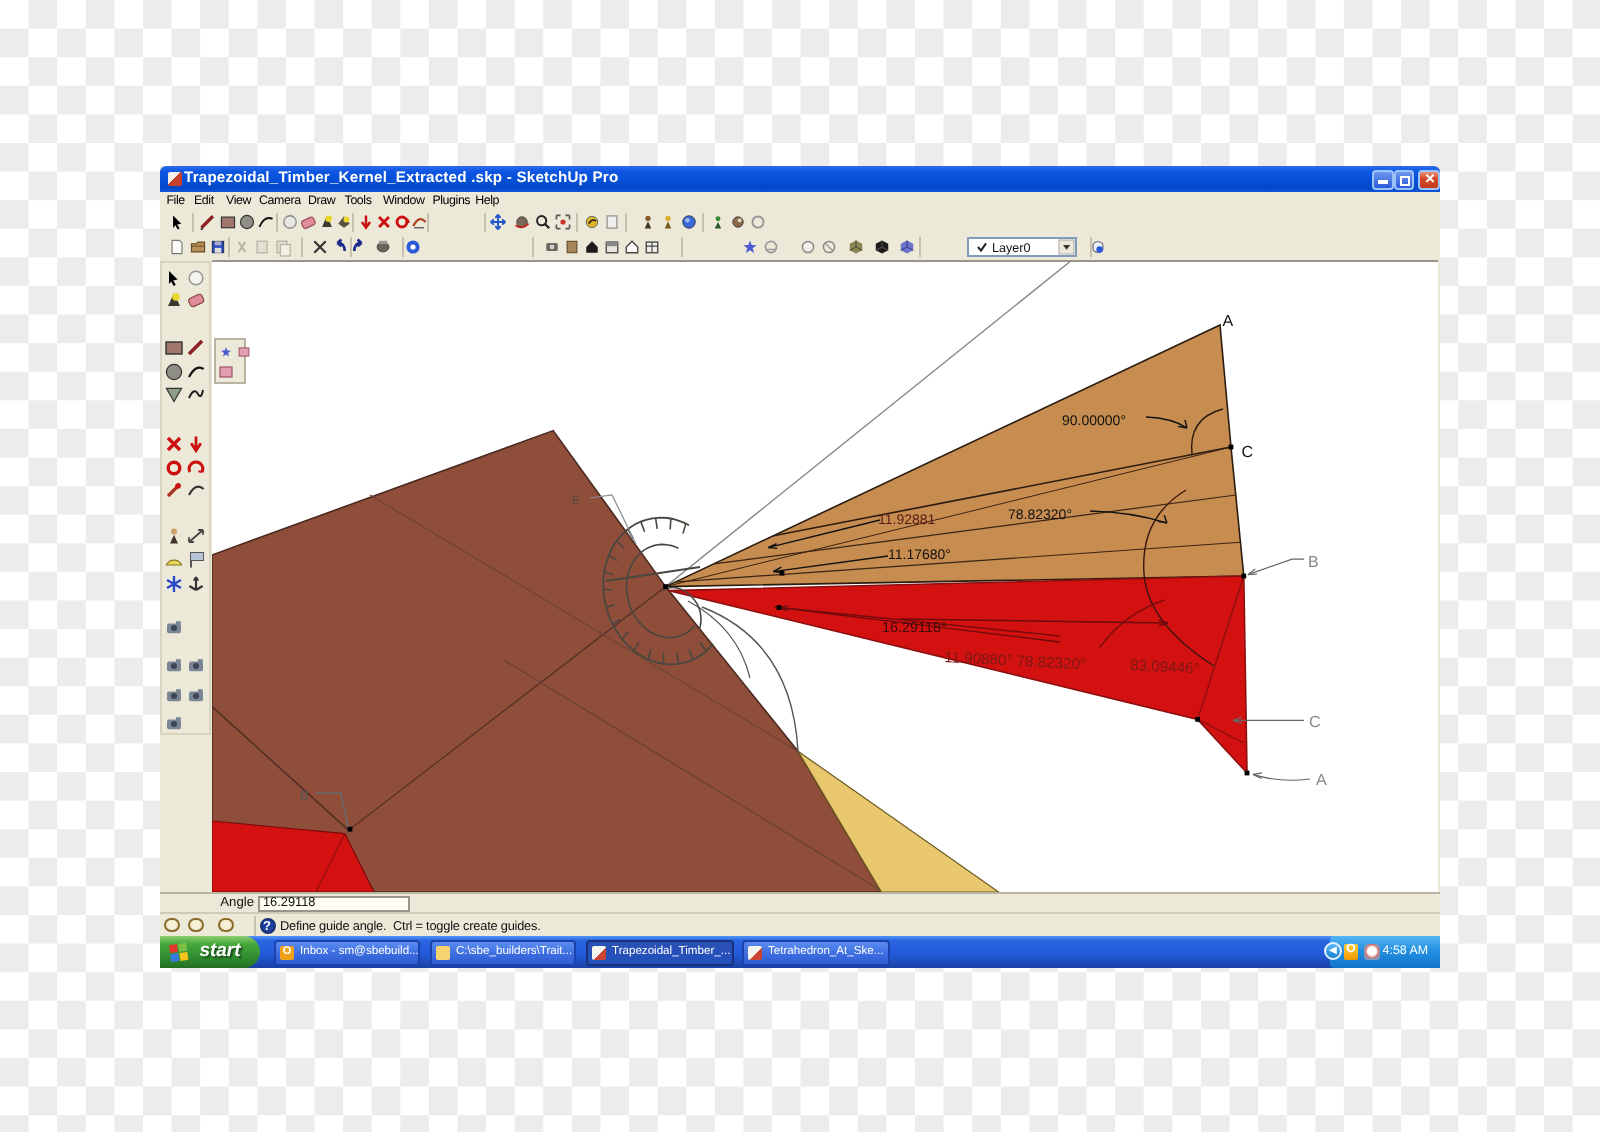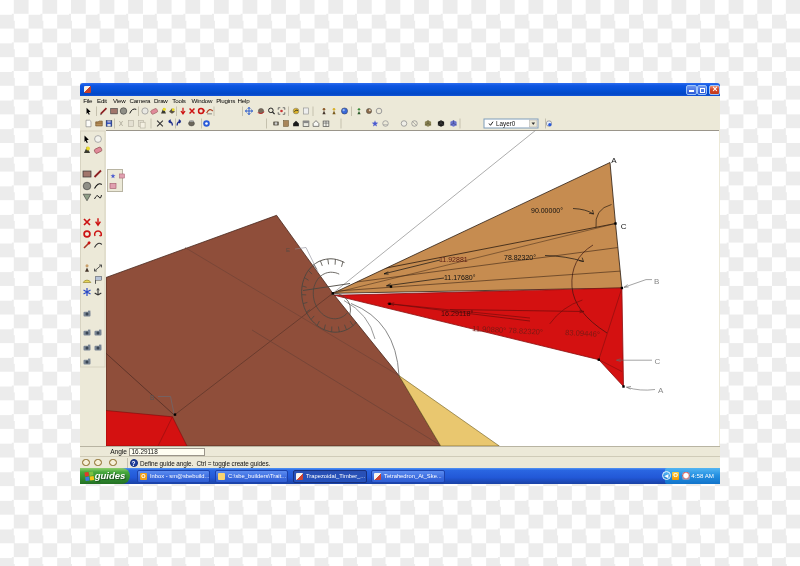--- a/index.html
+++ b/index.html
@@ -37,20 +37,21 @@
 .ticn{position:absolute;left:2px;top:2.5px;width:7px;height:7px;border-radius:1px}
 #tray{position:absolute;right:0;top:0;width:55px;height:16px;background:linear-gradient(180deg,#53b5f2 0%,#2591e2 45%,#1173ca 100%);border-radius:2px 0 0 2px}
 #tray .time{position:absolute;right:6px;top:4.4px;color:#fff;font-size:6.2px}
 #chev{position:absolute;left:-3px;top:2.5px;width:9px;height:9px;border-radius:50%;background:linear-gradient(180deg,#5ab8f5,#1a7fd4);border:1px solid #e8f4fc;color:#fff;font-size:7px;line-height:8.5px;text-align:center;font-weight:bold}
 .trayic{position:absolute;top:4px;width:8px;height:8px;border-radius:1px}
 </style></head>
 <body>
 <div id="win">
   <div id="title" class="abs">
       <div id="ticon"></div>
+      <span class="txt">Trapezoidal_Timber_Kernel_Extracted .skp - SketchUp Pro</span>
     <div id="bmin" class="tb">
         <span style="left:2px;top:4.5px;width:5px;height:1.6px;background:#fff;display:block"></span>
       </div>
     <div id="bmax" class="tb">
         <span style="left:2px;top:2px;width:5.5px;height:5.5px;border:1.3px solid #fff;display:block"></span>
       </div>
     <div id="bclose" class="tb">
         <span style="left:0;top:-1.2px;width:10px;text-align:center;font-size:8.5px;display:block">×</span>
       </div>
   </div>
@@ -476,21 +477,21 @@
     <div class="txt">Define guide angle.&nbsp; Ctrl = toggle create guides.</div>
   </div>
   <div id="taskbar" class="abs">
     <div id="startbtn"><svg width="11" height="11" style="position:absolute;left:4px;top:2.5px">
           <g transform="rotate(-8 5 5)">
             <rect x="1" y="1" width="4" height="4" fill="#e23a2a"></rect>
             <rect x="5.6" y="1" width="4" height="4" fill="#7ac142"></rect>
             <rect x="1" y="5.6" width="4" height="4" fill="#3a7ae0"></rect>
             <rect x="5.6" y="5.6" width="4" height="4" fill="#f5c518"></rect>
           </g>
-        </svg><span style="margin-left:10px">guides</span></div>
+        </svg><span style="margin-left:10px">start</span></div>
     <div class="tbtn" style="left:57px;width:73px"><div class="ticn" style="background:#f0a018;color:#fff;font-size:5.5px;line-height:7px;text-align:center;font-weight:bold">O</div>Inbox - sm@sbebuild...</div>
     <div class="tbtn" style="left:135px;width:73px"><div class="ticn" style="background:#f8d470"></div>C:\sbe_builders\Trait...</div>
     <div class="tbtn active" style="left:213px;width:74px"><div class="ticn" style="background:linear-gradient(135deg,#f6f4ef 55%,#cc4433 55%)"></div>Trapezoidal_Timber_...</div>
     <div class="tbtn" style="left:291px;width:74px"><div class="ticn" style="background:linear-gradient(135deg,#f6f4ef 55%,#cc4433 55%)"></div>Tetrahedron_At_Ske...</div>
     <div id="tray">
         <div id="chev">◂</div>
       <div class="trayic" style="left:7px;background:linear-gradient(180deg,#ffd040,#f09800);width:7px;height:7.5px;color:#fff;font-size:6px;line-height:7.5px;text-align:center;font-weight:bold">O</div>
       <div class="trayic" style="left:16.5px;background:radial-gradient(circle at 50% 45%,#fff 35%,#d05858 60%,#8898b8 61%);width:8px;height:8px;border-radius:2px"></div>
       <div class="time">4:58 AM</div>
     </div>

